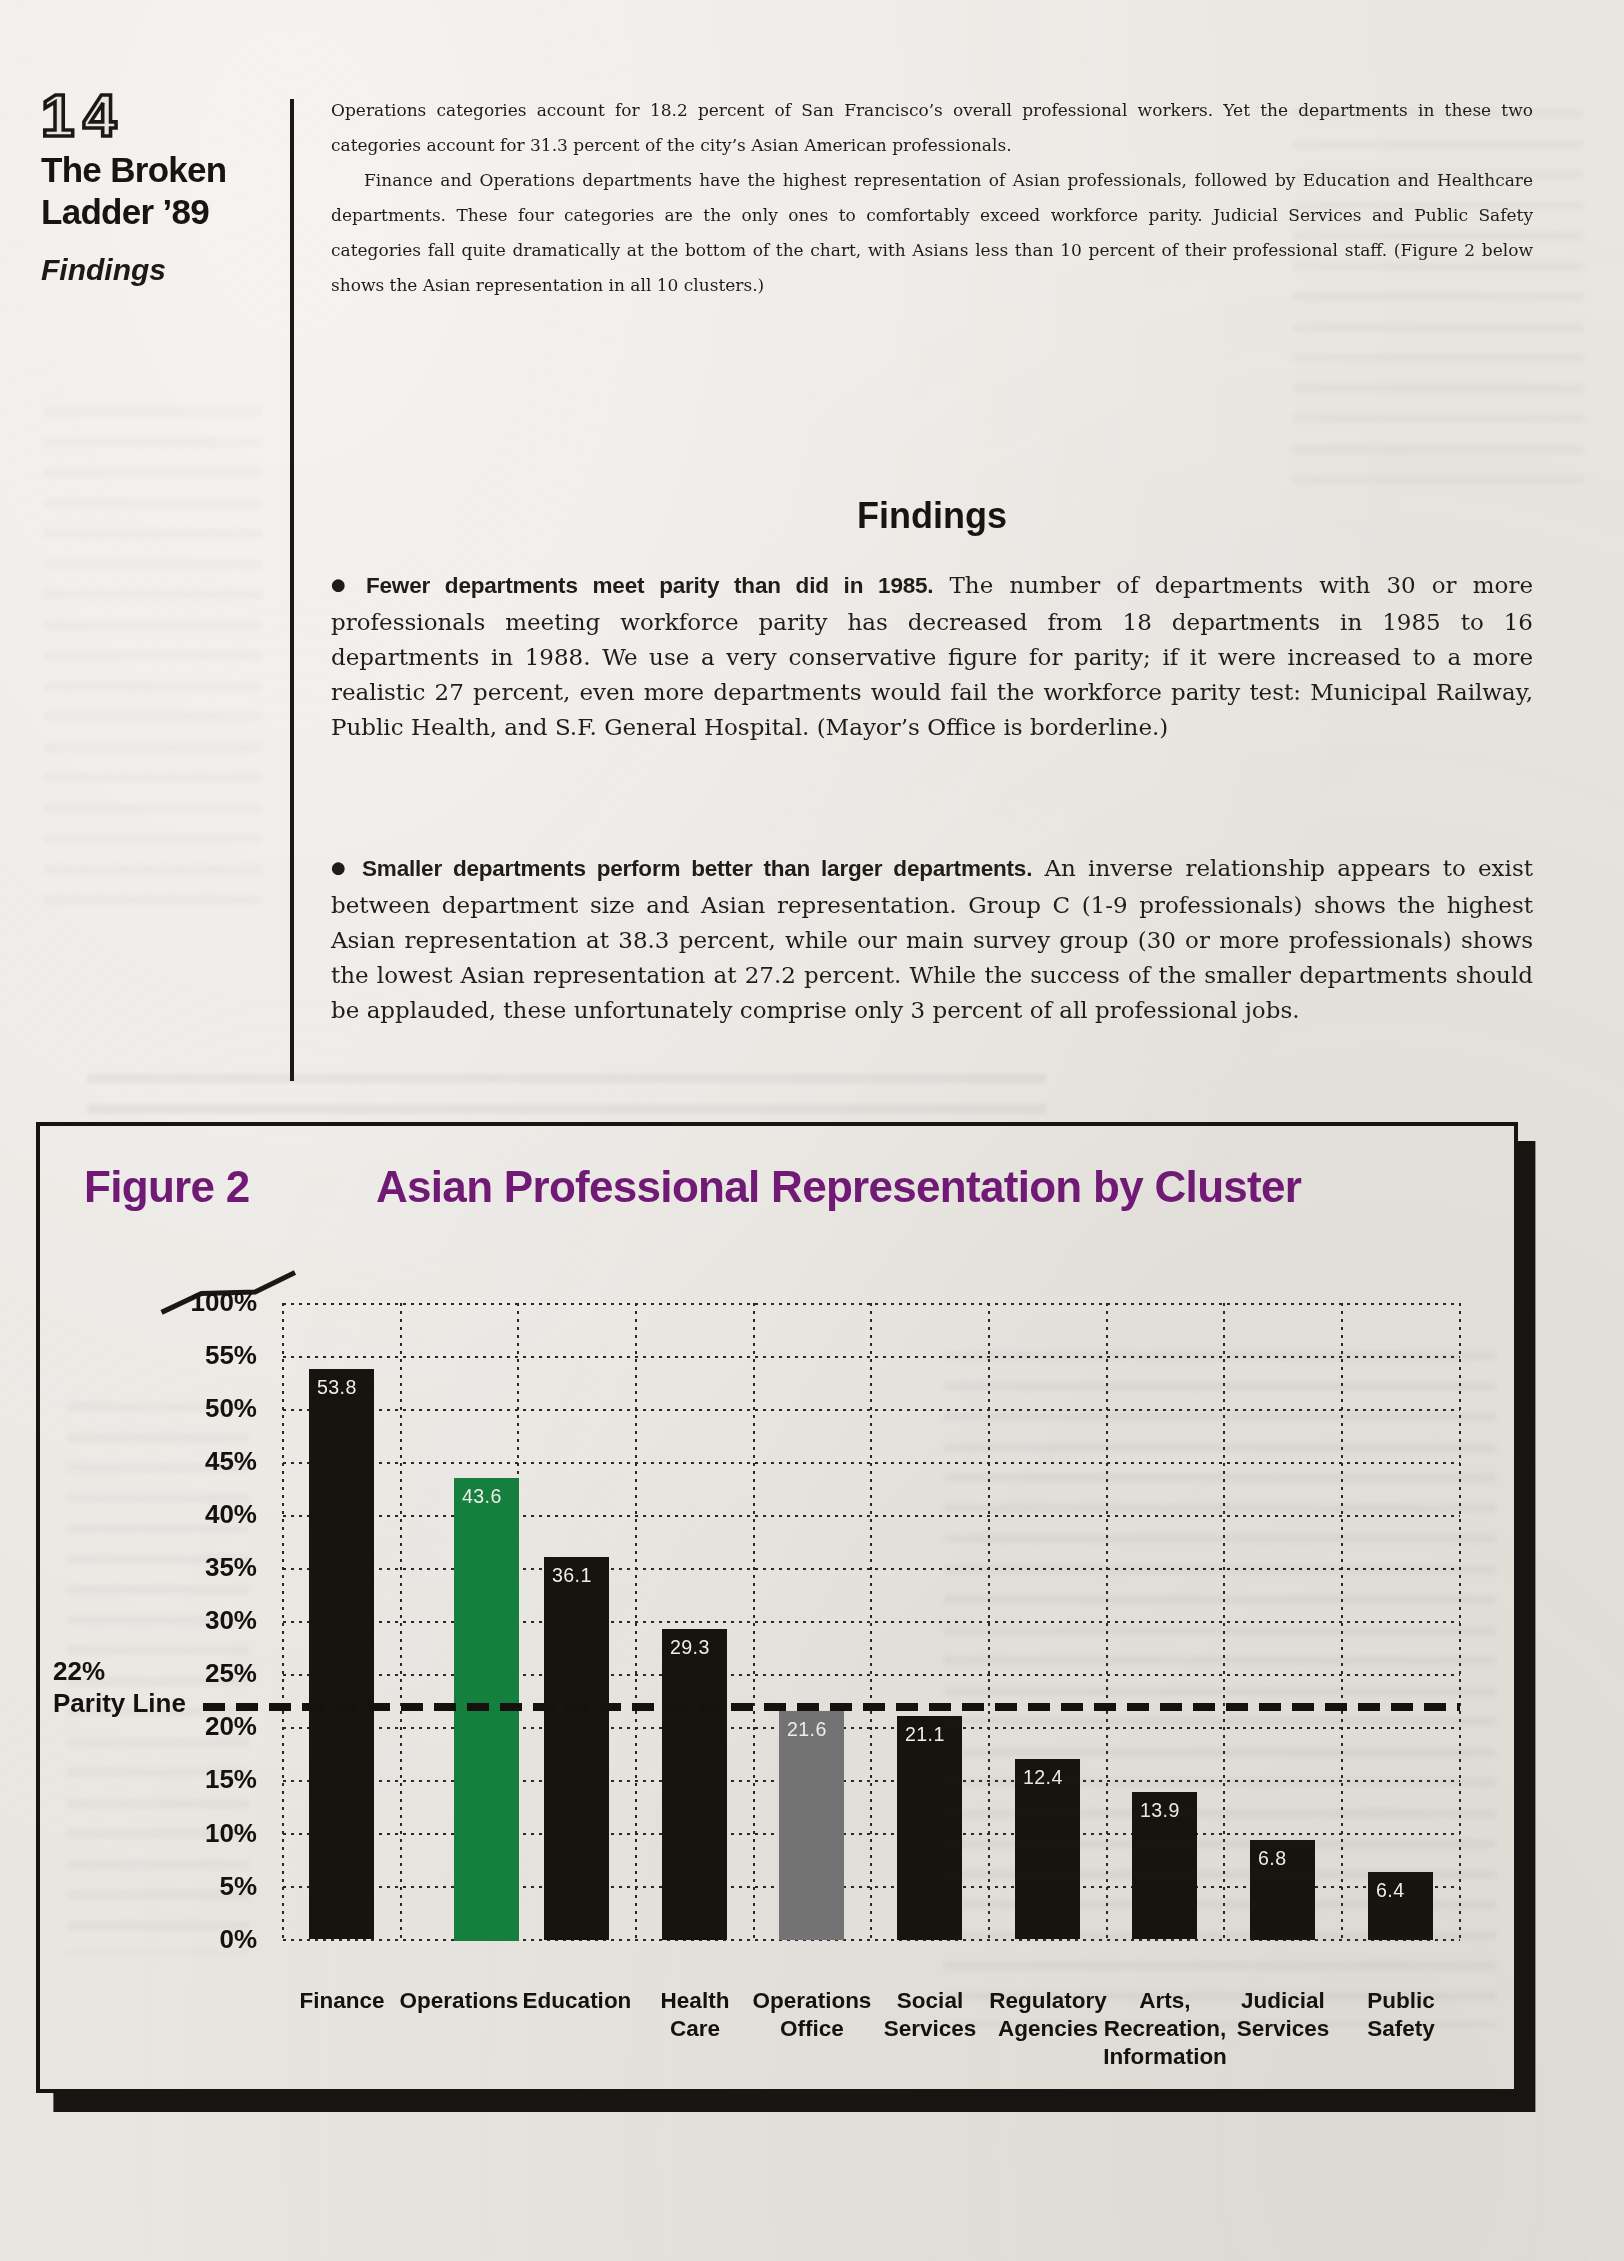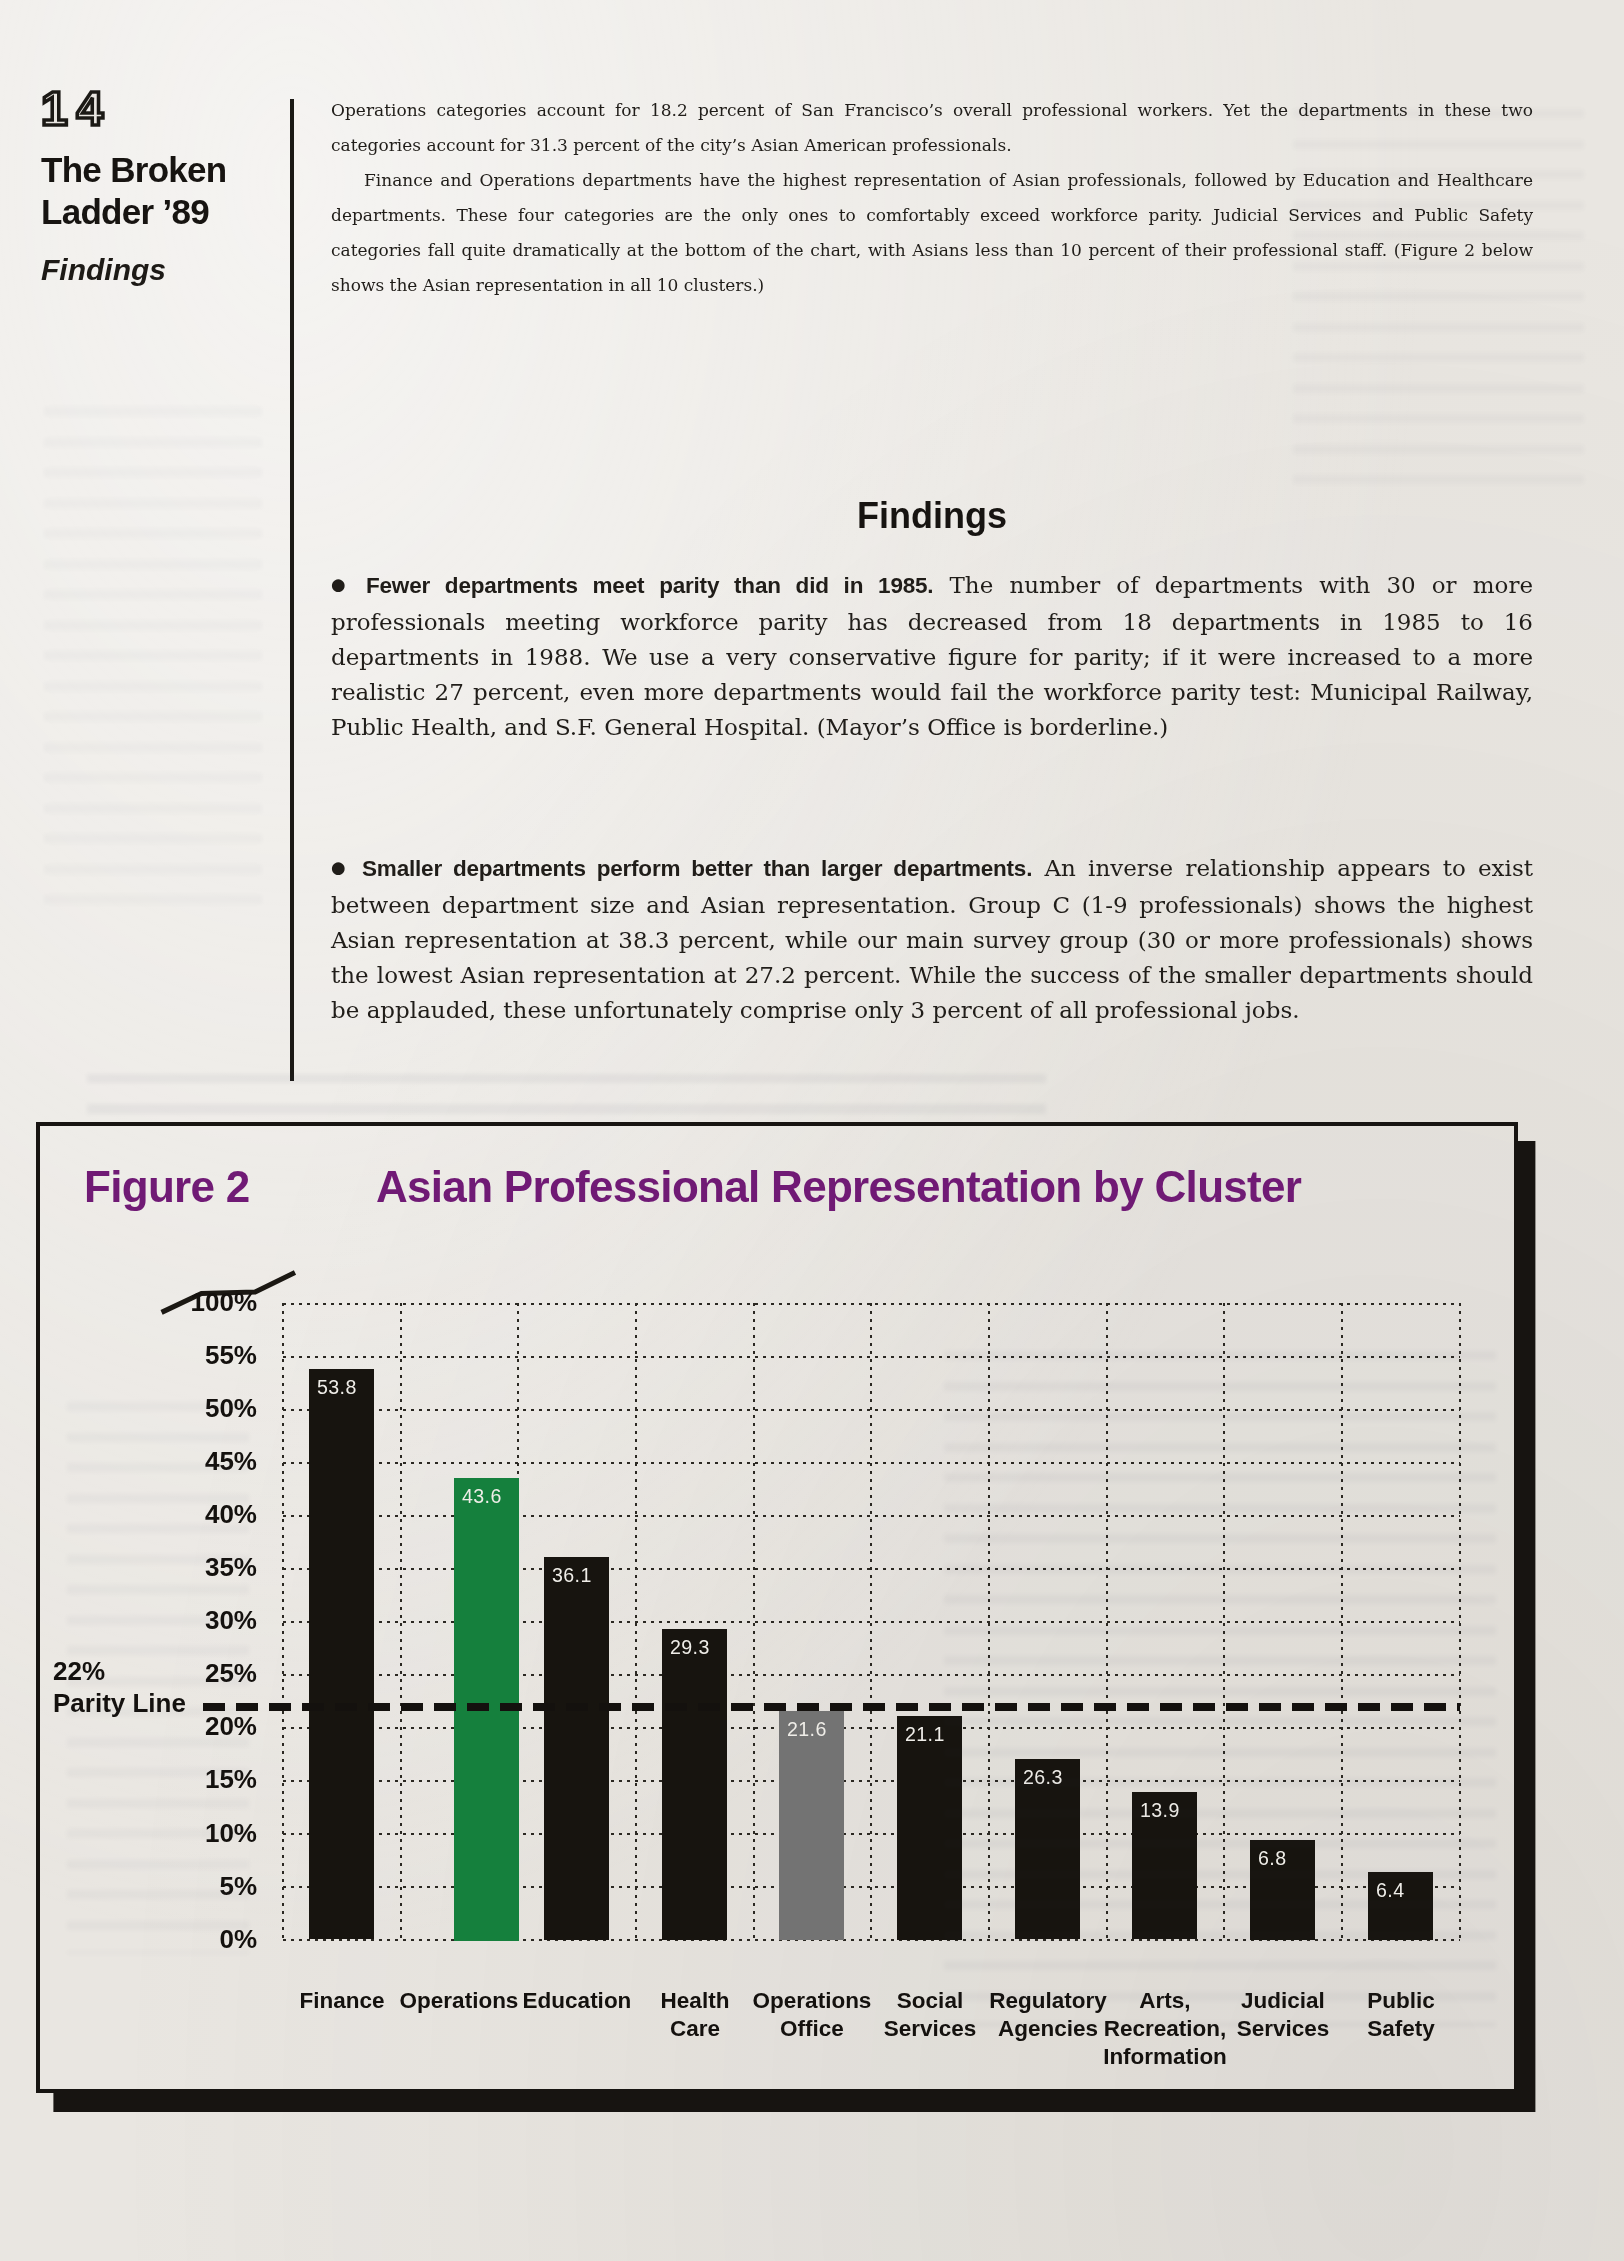--- a/index.html
+++ b/index.html
@@ -13,21 +13,21 @@
     font-family:"DejaVu Serif", serif;
     color:#201d19;
     -webkit-font-smoothing:antialiased;
   }
   .abs{position:absolute;}
 
   
   .pagenum{
     left:41px;top:81px;
     font-family:"Liberation Sans", sans-serif;font-weight:bold;
-    font-size:48px;letter-spacing:8.7px;
+    font-size:60px;letter-spacing:8.7px;
     color:#e9e6e1;-webkit-text-stroke:3.6px #1b1915;
     text-stroke:3.6px #1b1915;
   }
   .booktitle{
     left:41px;top:149px;margin:0;
     font-family:"Liberation Sans", sans-serif;font-weight:bold;
     font-size:35px;line-height:42px;letter-spacing:-0.7px;color:#171411;
   }
   .chapter{
     left:41px;top:253px;
@@ -204,21 +204,21 @@
         <div>Office</div>
       </div>
       <div class="bar" style="left: 857px; top: 590px; height: 224px; background: rgb(23, 20, 15);">
         <div class="bar-val">21.1</div>
       </div>
       <div class="xcat" style="left: 823px; top: 861px;">
         <div>Social</div>
         <div>Services</div>
       </div>
       <div class="bar" style="left: 975px; top: 633px; height: 180px; background: rgb(23, 20, 15);">
-        <div class="bar-val">26.3</div>
+        <div class="bar-val">12.4</div>
       </div>
       <div class="xcat" style="left: 941px; top: 861px;">
         <div>Regulatory</div>
         <div>Agencies</div>
       </div>
       <div class="bar" style="left: 1092px; top: 666px; height: 147px; background: rgb(23, 20, 15);">
         <div class="bar-val">13.9</div>
       </div>
       <div class="xcat" style="left: 1058px; top: 861px;">
         <div>Arts,</div>

